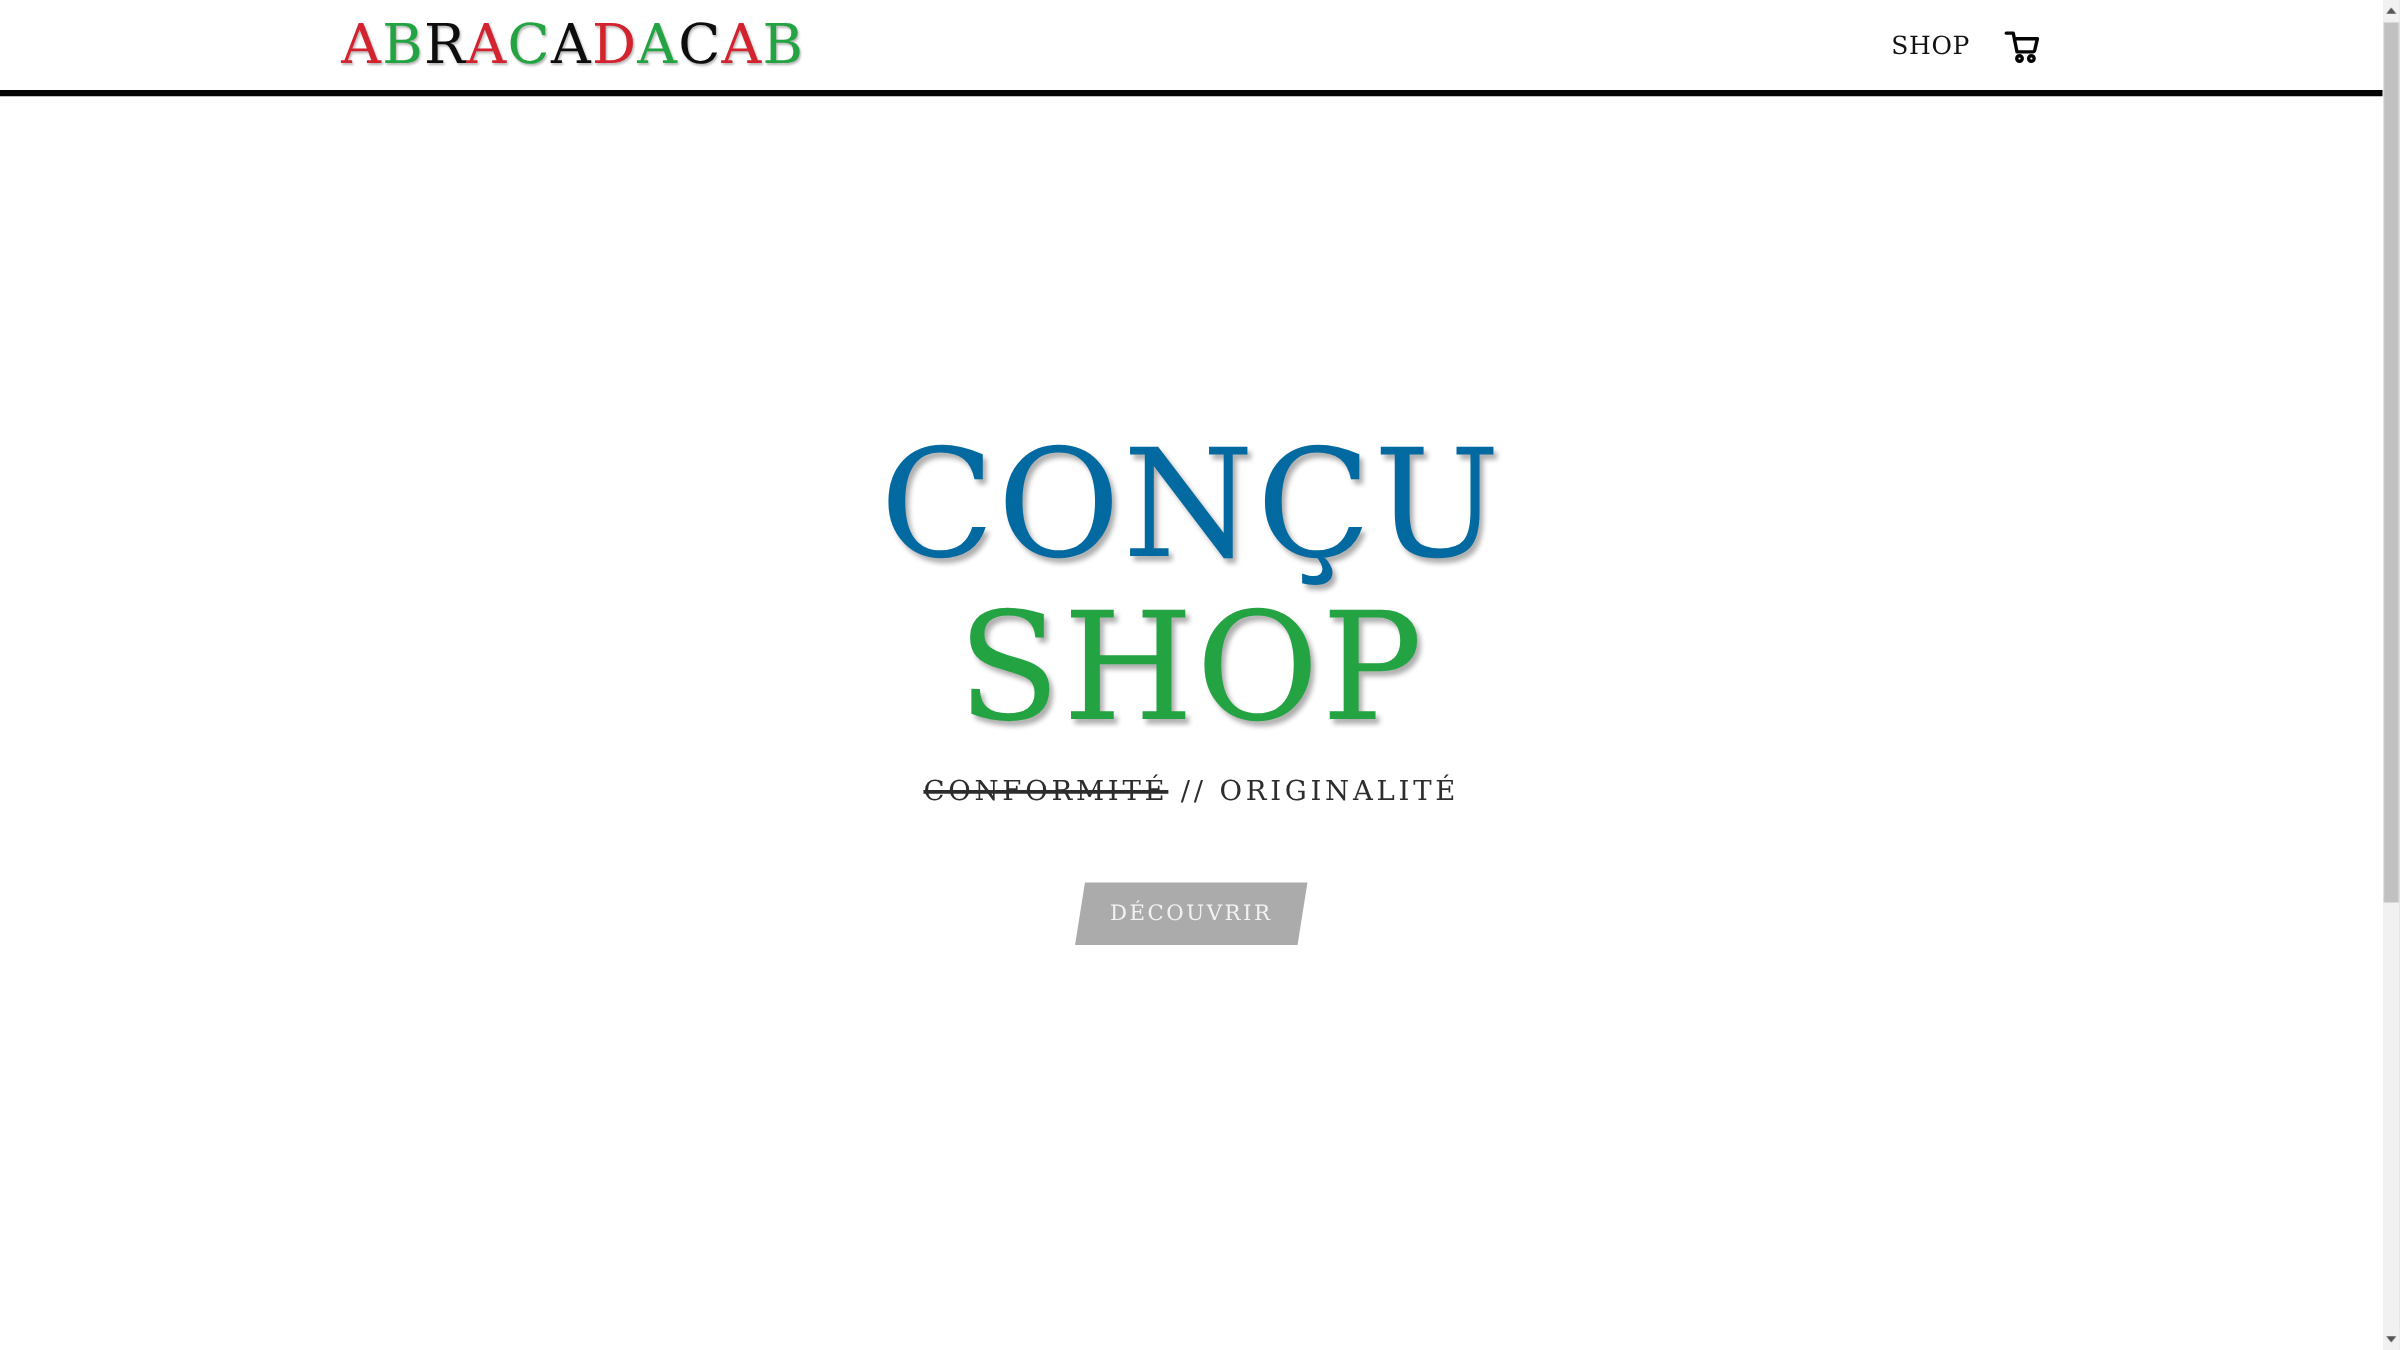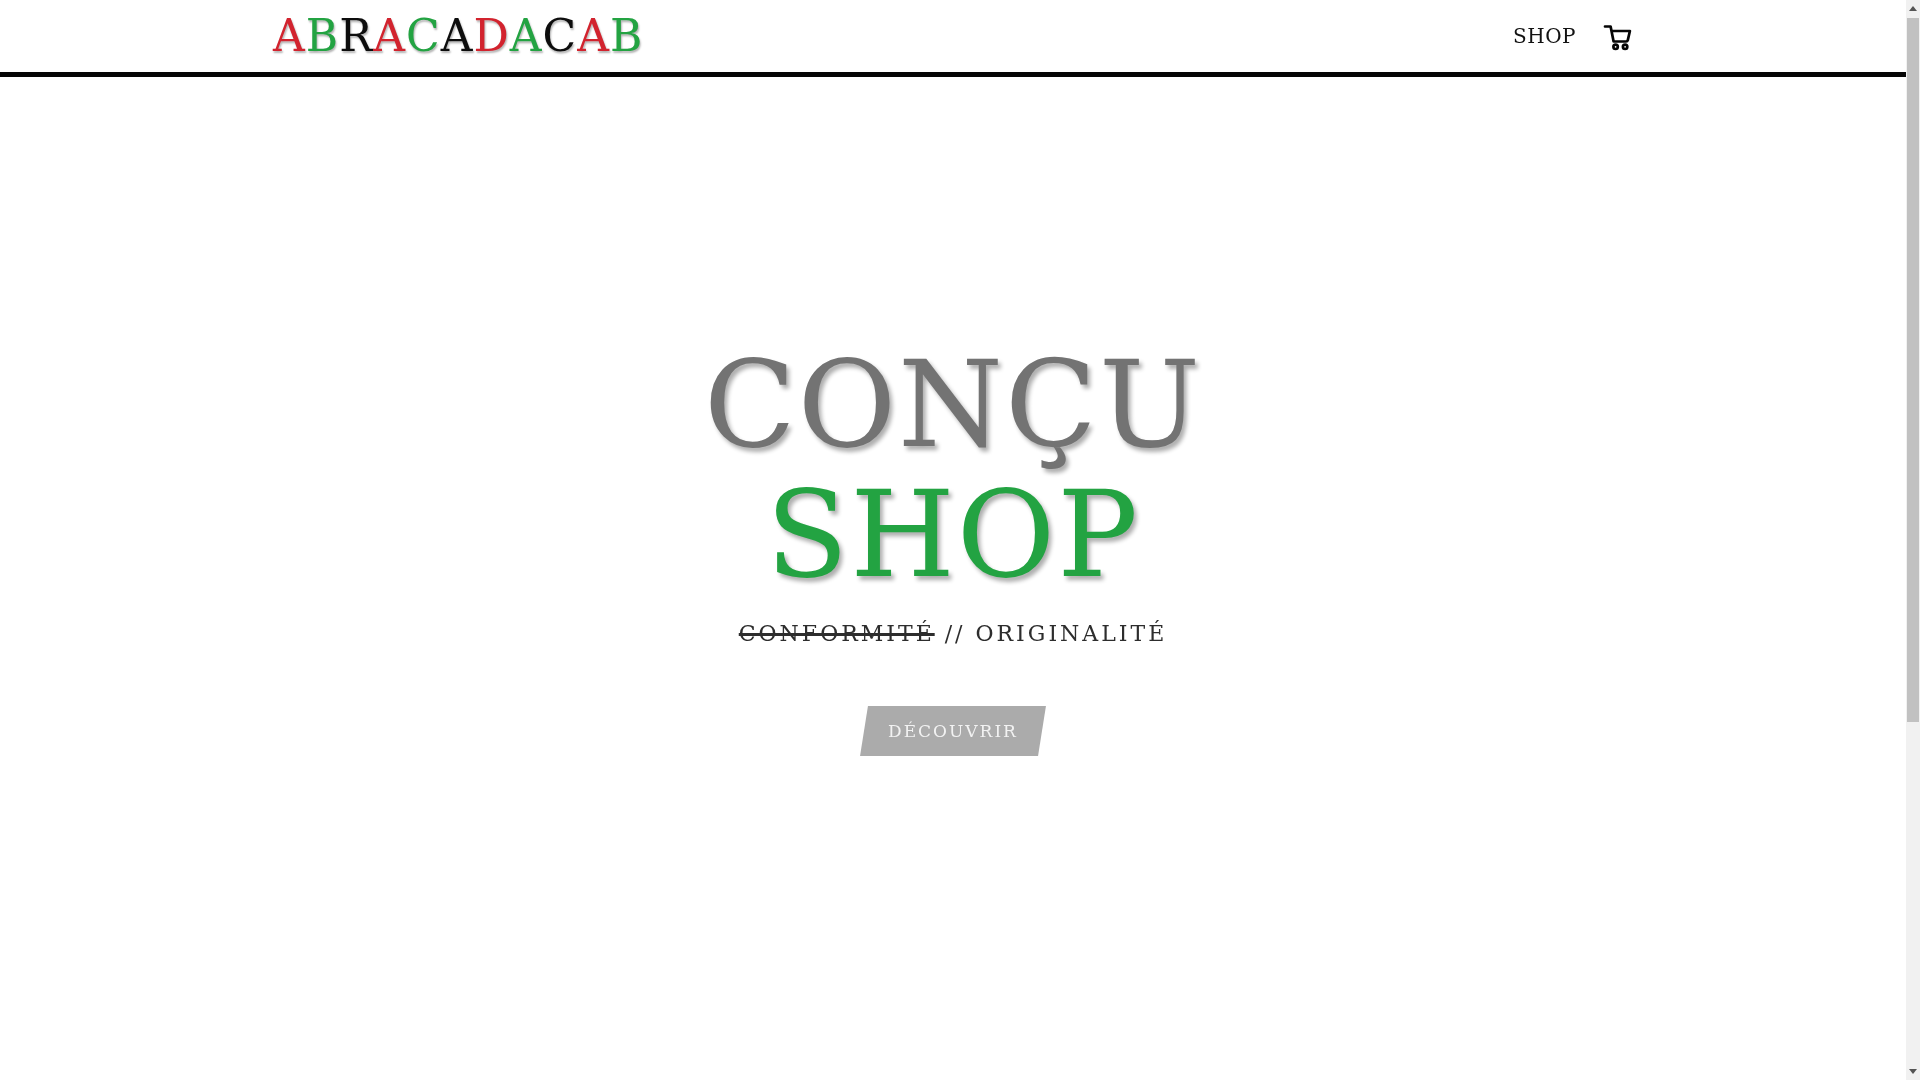--- a/index.html
+++ b/index.html
@@ -141,21 +141,21 @@
               <circle cx="13.6" cy="24.8" r="2.2"></circle>
               <circle cx="23.1" cy="24.8" r="2.2"></circle>
             </svg>
           </span>
         </button>
       </nav>
     </div>
   </header>
 
   <main class="hero">
-    <h1 class="hero-line" style="color: #737373;">CONÇU</h1>
+    <h1 class="hero-line" style="color: #0369a1;">CONÇU</h1>
     <h1 class="hero-line" style="color: rgb(35, 163, 66);">SHOP</h1>
 
     <div class="tagline">
       <span class="strike">CONFORMITÉ</span>
       <span>//</span>
       <span>ORIGINALITÉ</span>
     </div>
 
     <div class="cta-row">
       <button class="cta-button">

